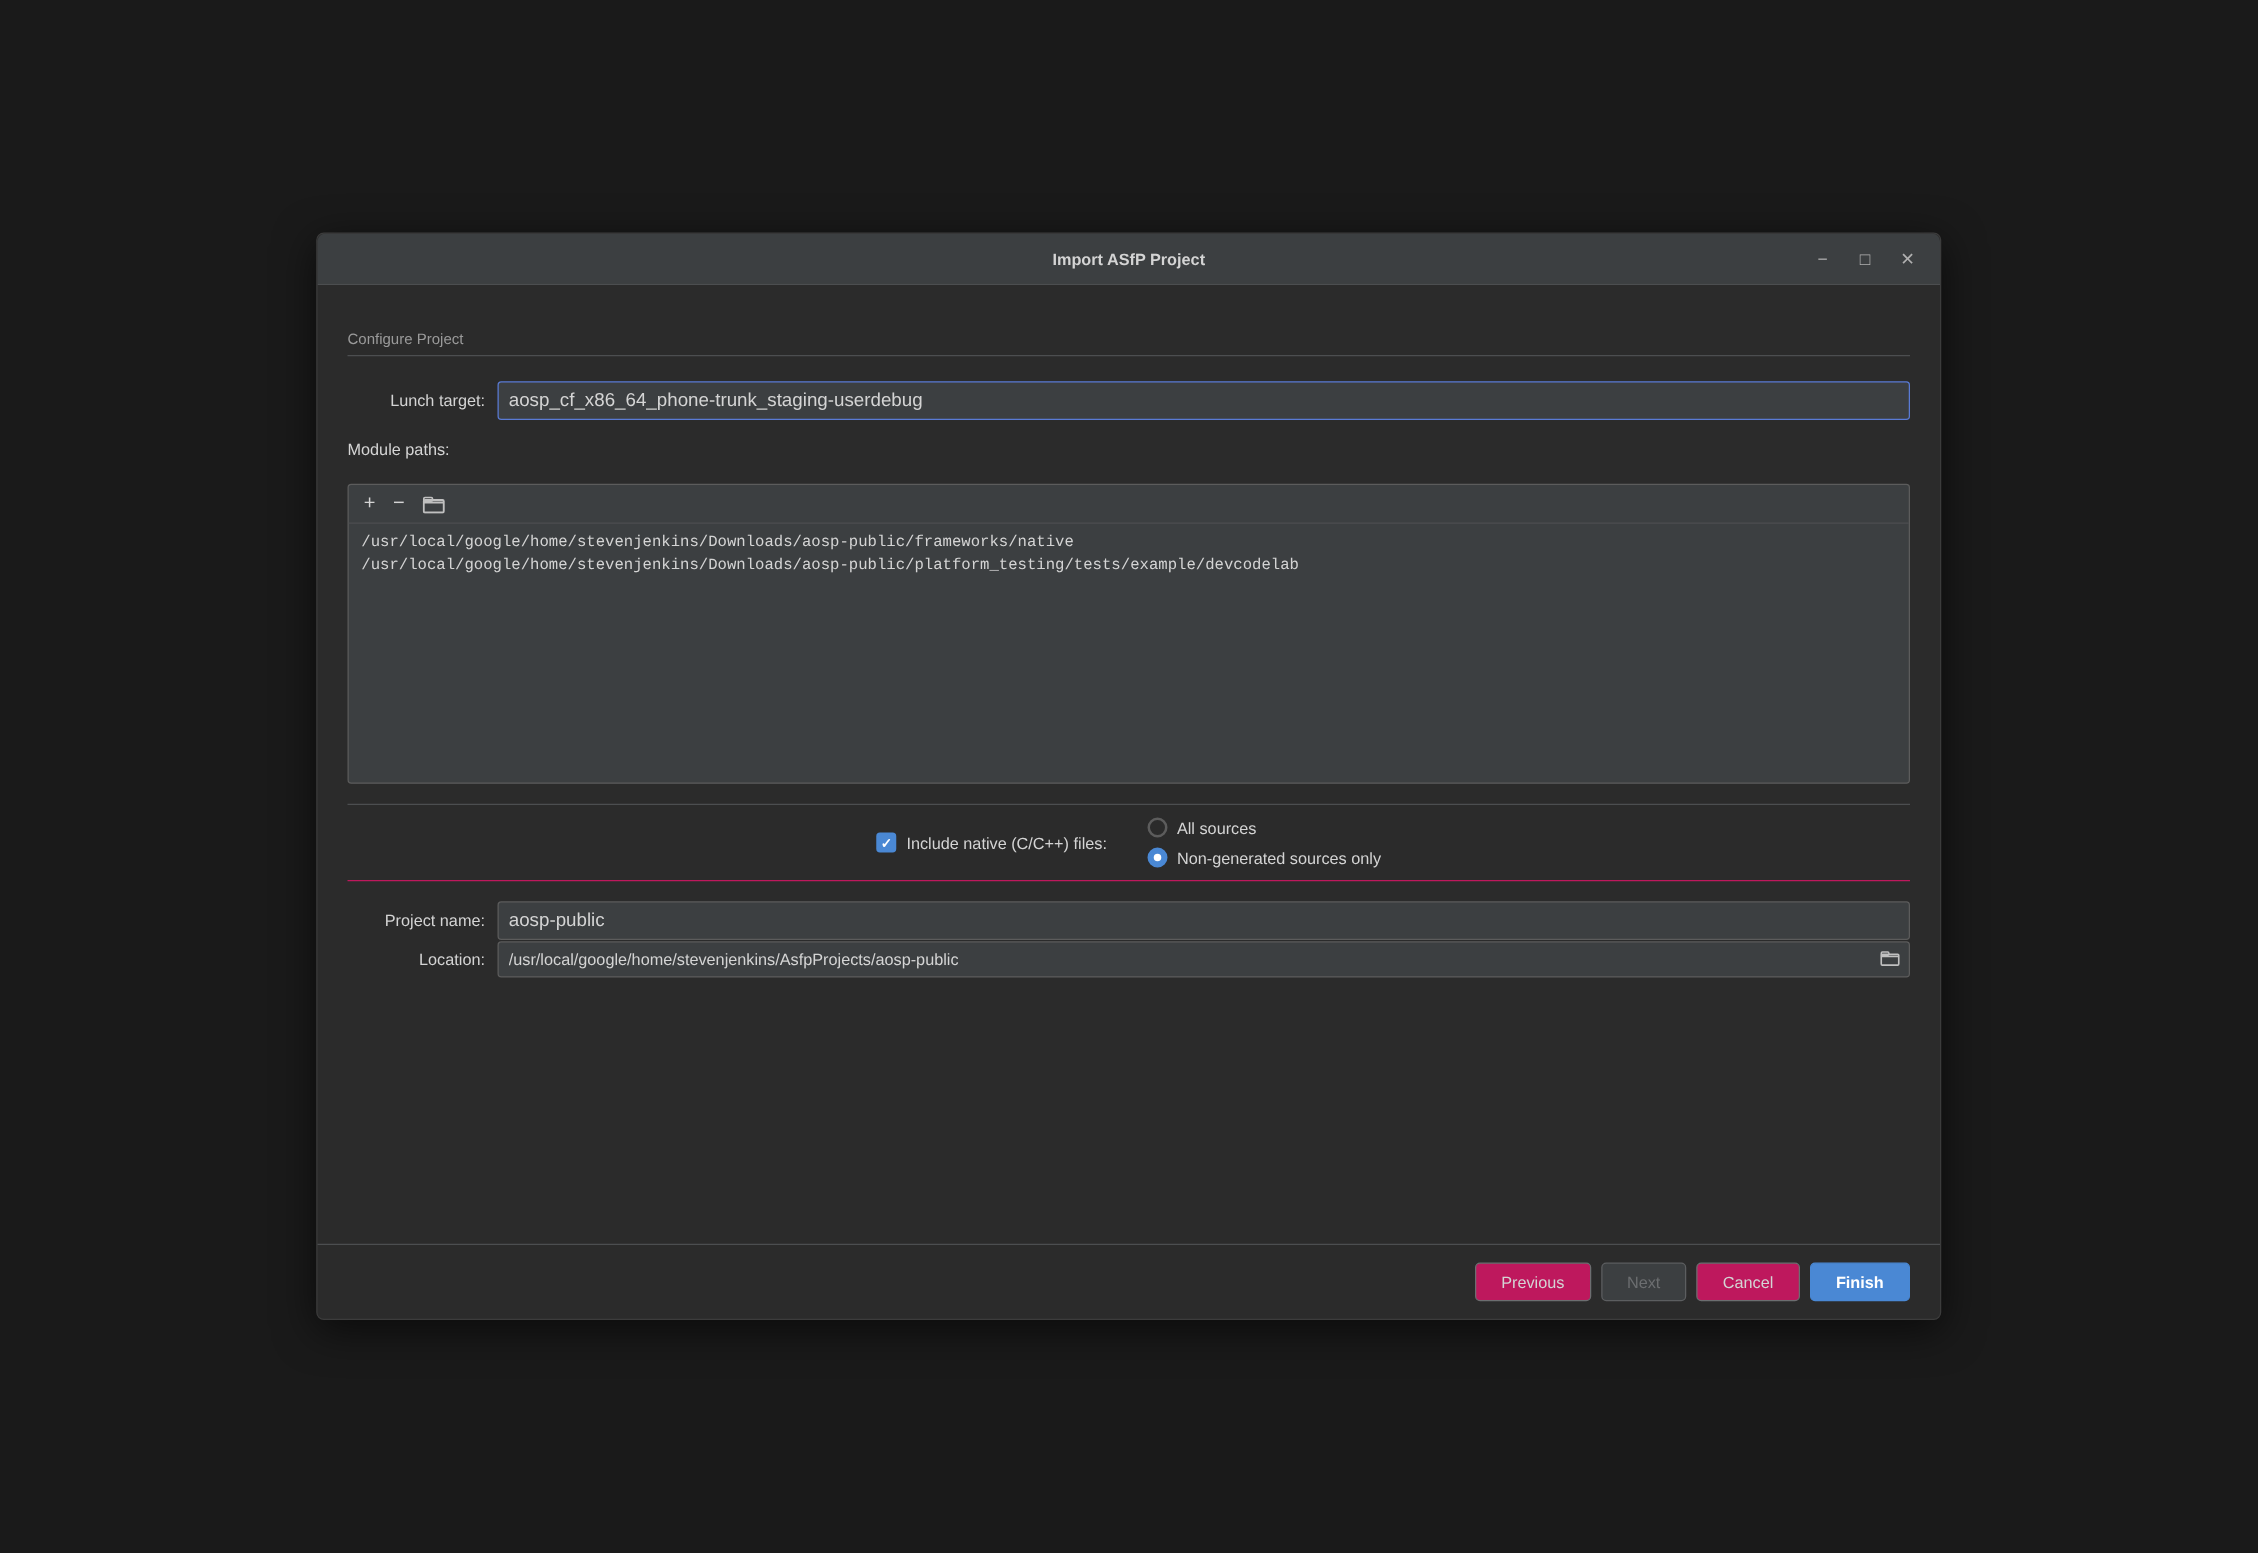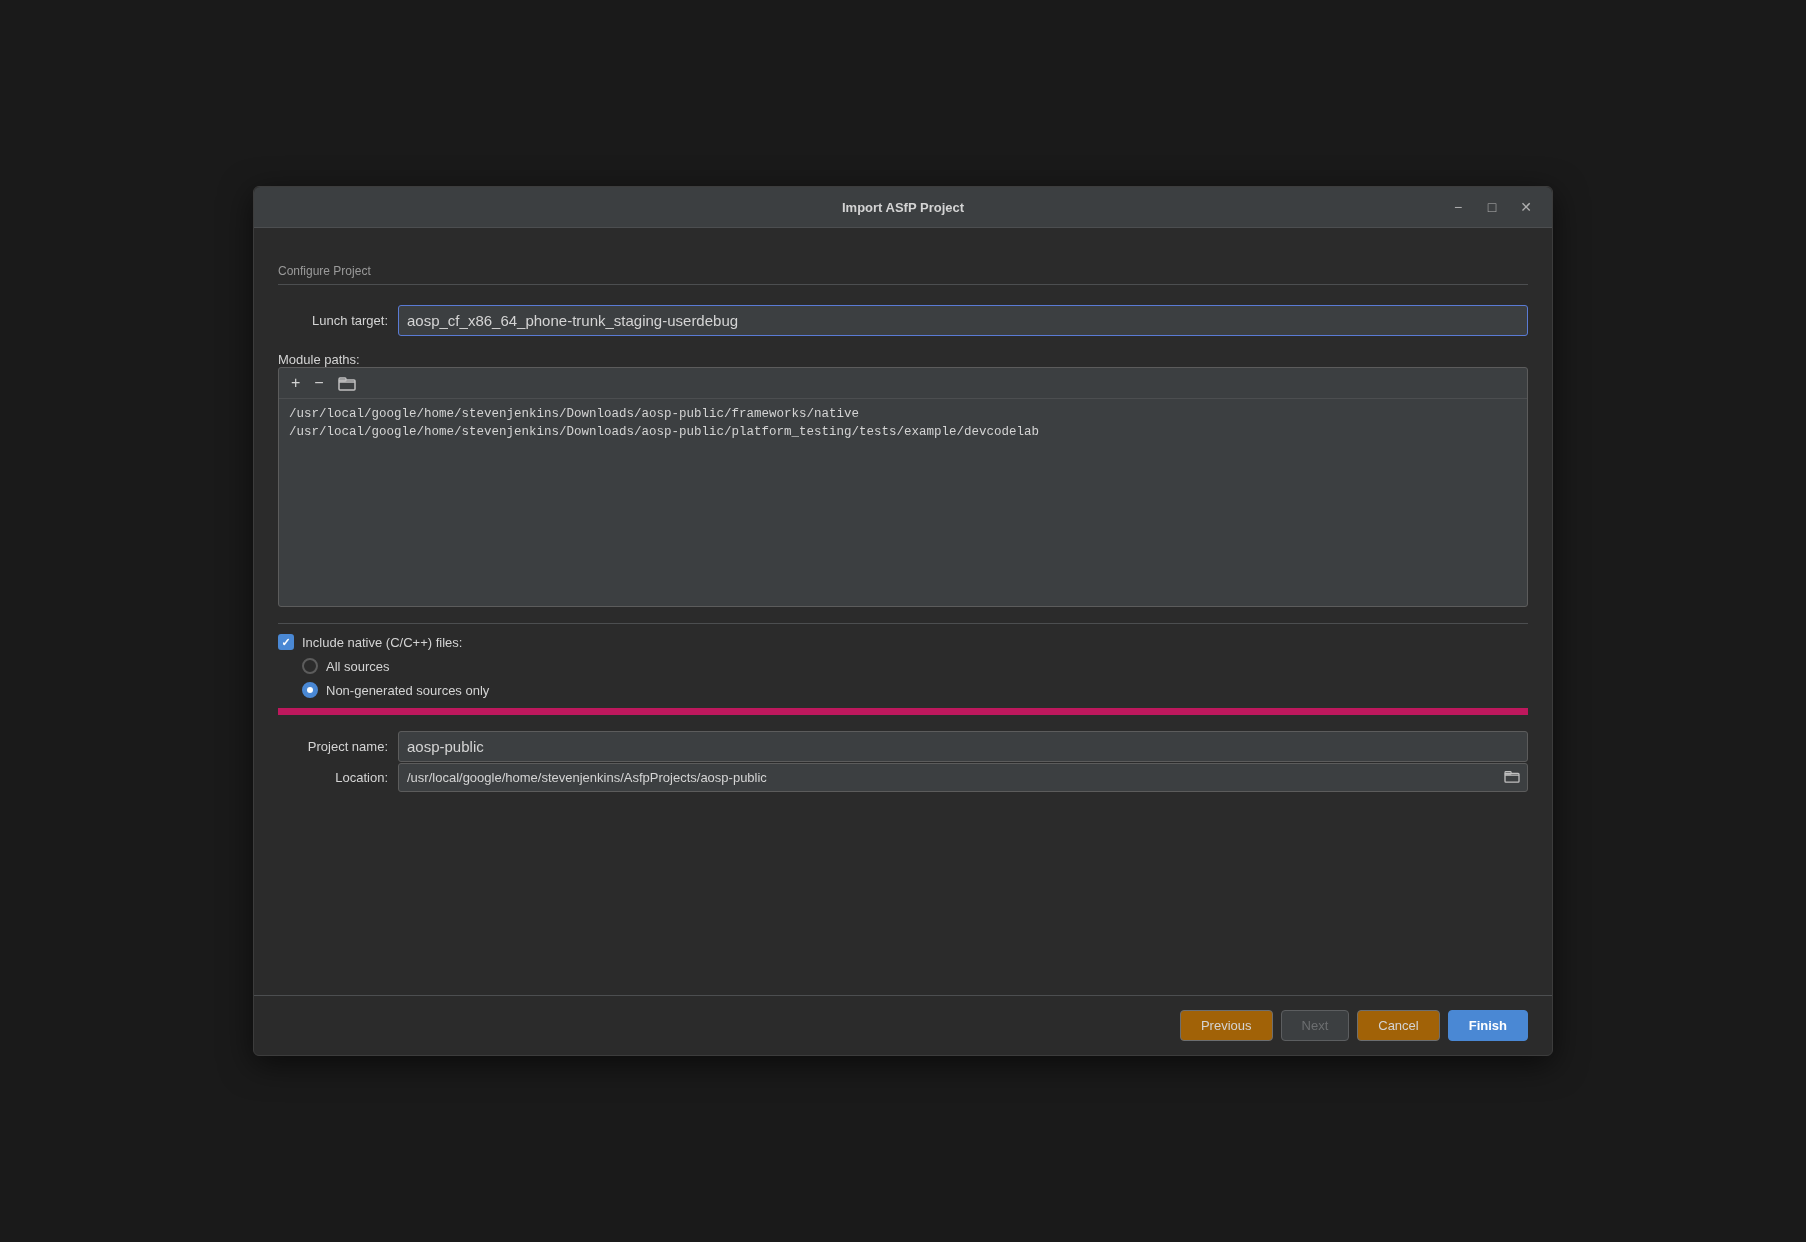--- a/index.html
+++ b/index.html
@@ -111,21 +111,21 @@
       font-family: inherit;
     }
 
     .form-input.no-focus {
       border: 1px solid #5c5c5c;
     }
 
     .module-paths-section {
       display: flex;
       flex-direction: column;
-      gap: 0;
+      gap: 20px;
     }
 
     .module-paths-label {
       font-size: 13px;
       color: #d4d4d4;
     }
 
     .module-paths-box {
       border: 1px solid #5c5c5c;
       border-radius: 3px;
@@ -162,25 +162,26 @@
     }
 
     .module-path-item {
       font-size: 12.5px;
       color: #d4d4d4;
       font-family: 'Courier New', monospace;
     }
 
     .native-files-section {
       display: flex;
-      flex-direction: column;
+      flex-direction: row;
       gap: 8px;
       padding: 10px 0;
       border-top: 1px solid #4c4e50;
-      border-bottom: 7px solid #be185d;
+      border-bottom: 1px solid #be185d;
+      justify-content: center;
     }
 
     .checkbox-row {
       display: flex;
       align-items: center;
       gap: 8px;
     }
 
     .checkbox-custom {
       width: 16px;
@@ -294,21 +295,21 @@
     .btn {
       padding: 7px 20px;
       border-radius: 4px;
       font-size: 13px;
       cursor: pointer;
       border: 1px solid #5c5c5c;
       font-family: inherit;
     }
 
     .btn-default {
-      background: #a16207;
+      background: #be185d;
       color: #d4d4d4;
       border-color: #6c6e70;
     }
 
     .btn-disabled {
       background: #3c3f41;
       color: #6c6e70;
       border-color: #5c5e60;
       cursor: default;
     }

